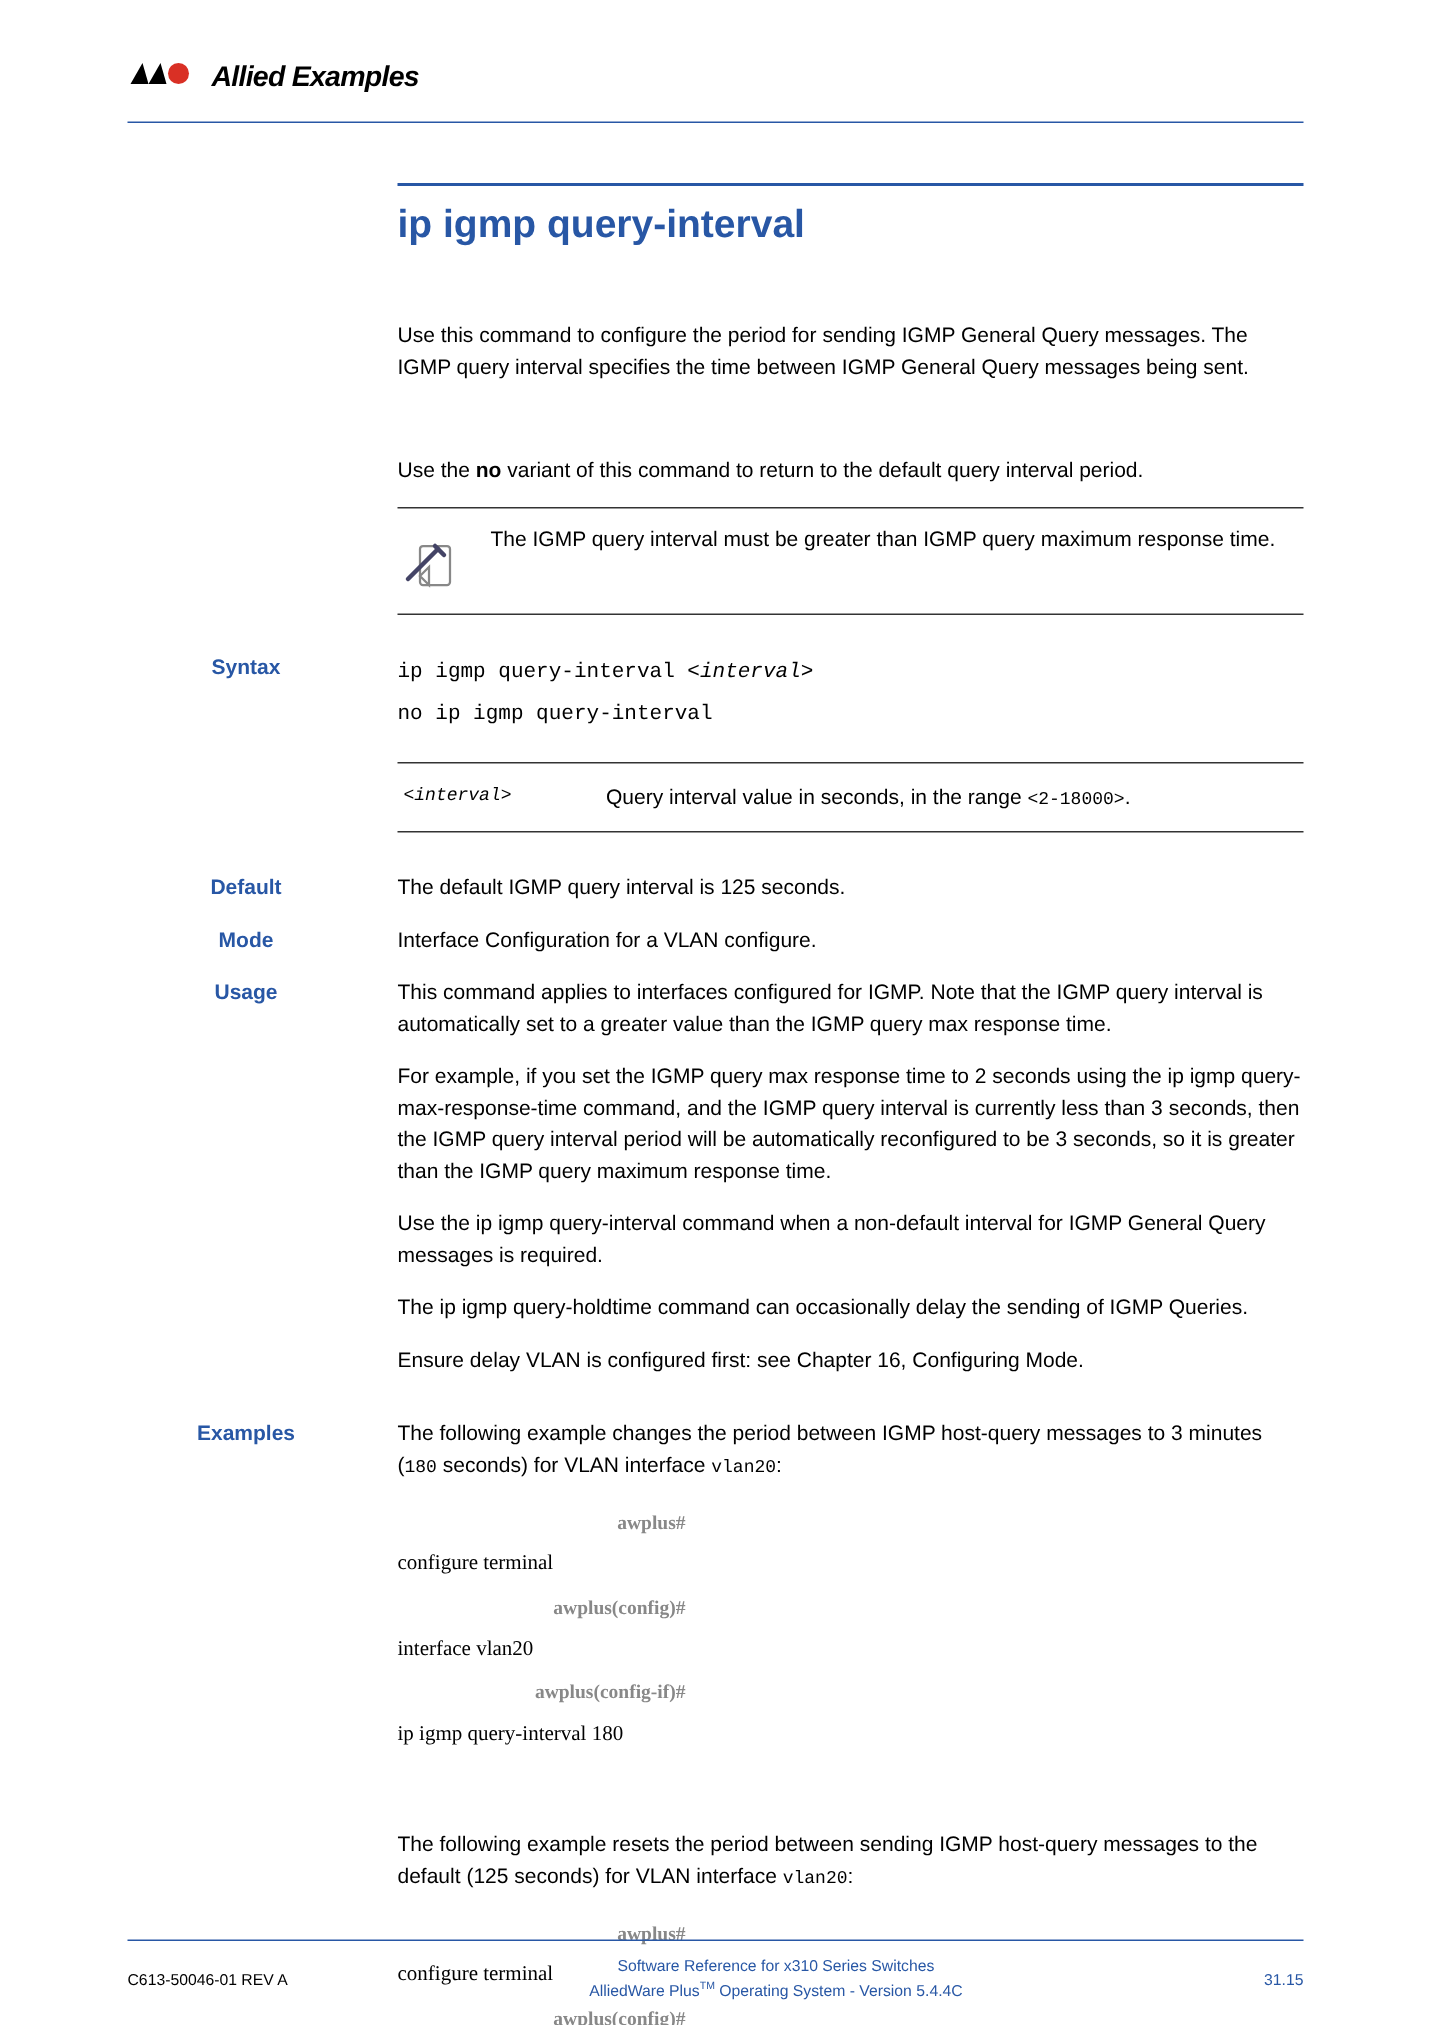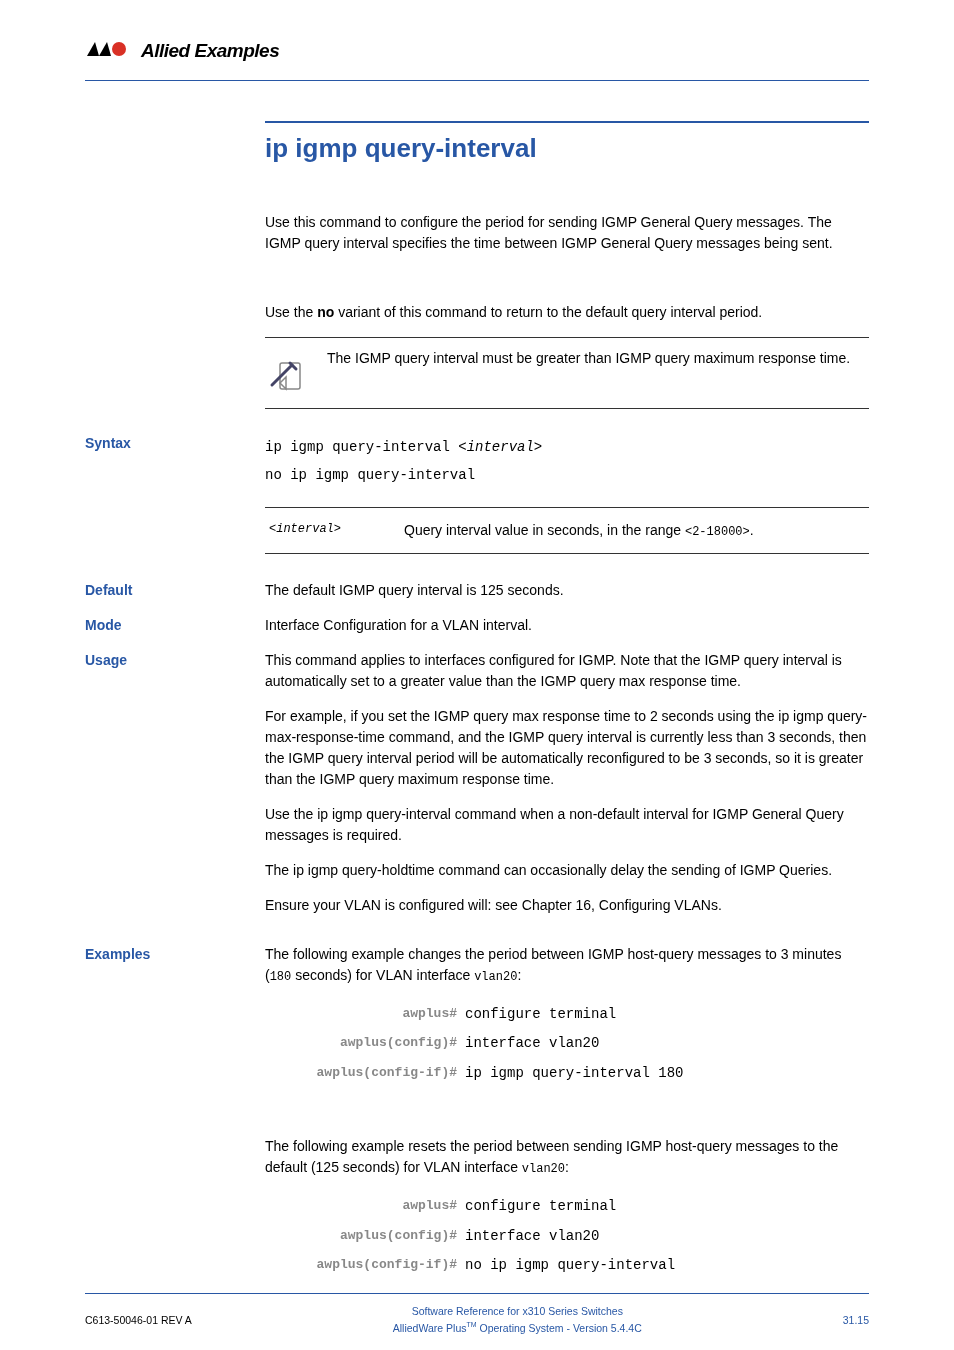--- a/index.html
+++ b/index.html
@@ -92,21 +92,21 @@
       padding-top: 2px;
       text-align: right;
     }
     .section-row {
       display: flex;
       margin-bottom: 14px;
     }
     .section-label {
       width: 180px;
       flex-shrink: 0;
-      text-align: left;
+      text-align: center;
       color: #2857a5;
       font-weight: bold;
       font-size: 14px;
       padding-right: 22px;
       padding-top: 2px;
     }
     .section-content {
       flex: 1;
       font-size: 14px;
       line-height: 1.5;
@@ -145,23 +145,24 @@
     .inner-para {
       margin-bottom: 14px;
     }
     .cli-block {
       margin-left: 180px;
       margin-top: 6px;
       margin-bottom: 24px;
     }
     .cli-line {
       display: flex;
-      font-family: Liberation Mono, monospace;
+      font-family: Liberation Serif, serif;
       font-size: 14px;
       line-height: 2.1;
+      flex-direction: column;
     }
     .cli-prompt {
       width: 200px;
       text-align: right;
       color: #888;
       font-weight: bold;
       padding-right: 8px;
       font-size: 13px;
     }
     .cli-command {
@@ -255,38 +256,38 @@
     </div>
   </div>
 
   <div class="section-row">
     <div class="section-label">Default</div>
     <div class="section-content">The default IGMP query interval is 125 seconds.</div>
   </div>
 
   <div class="section-row">
     <div class="section-label">Mode</div>
-    <div class="section-content">Interface Configuration for a VLAN interval.</div>
+    <div class="section-content">Interface Configuration for a VLAN configure.</div>
   </div>
 
   <div class="section-row">
     <div class="section-label">Usage</div>
     <div class="section-content">
       <p class="inner-para">This command applies to interfaces configured for IGMP. Note that the IGMP query interval is automatically set to a greater value than the IGMP query max response time.</p>
       <p class="inner-para">
         <span>For example, if you set the IGMP query max response time to 2 seconds using the </span><span class="link">ip igmp query-max-response-time</span><span> command, and the IGMP query interval is currently less than 3 seconds, then the IGMP query interval period will be automatically reconfigured to be 3 seconds, so it is greater than the IGMP query maximum response time.</span>
       </p>
       <p class="inner-para">
         <span>Use the </span><span class="bold">ip igmp query-interval</span><span> command when a non-default interval for IGMP General Query messages is required.</span>
       </p>
       <p class="inner-para">
         <span>The </span><span class="link">ip igmp query-holdtime</span><span> command can occasionally delay the sending of IGMP Queries.</span>
       </p>
       <p class="inner-para">
-        <span>Ensure your VLAN is configured will: see </span><span class="link">Chapter 16, Configuring VLANs</span><span>.</span>
+        <span>Ensure delay VLAN is configured first: see </span><span class="link">Chapter 16, Configuring Mode</span><span>.</span>
       </p>
     </div>
   </div>
 
   <div class="section-row">
     <div class="section-label">Examples</div>
     <div class="section-content">
       <span>The following example changes the period between IGMP host-query messages to 3 minutes (</span><span class="code-inline">180</span><span> seconds) for VLAN interface </span><span class="code-inline">vlan20</span><span>:</span>
     </div>
   </div>

